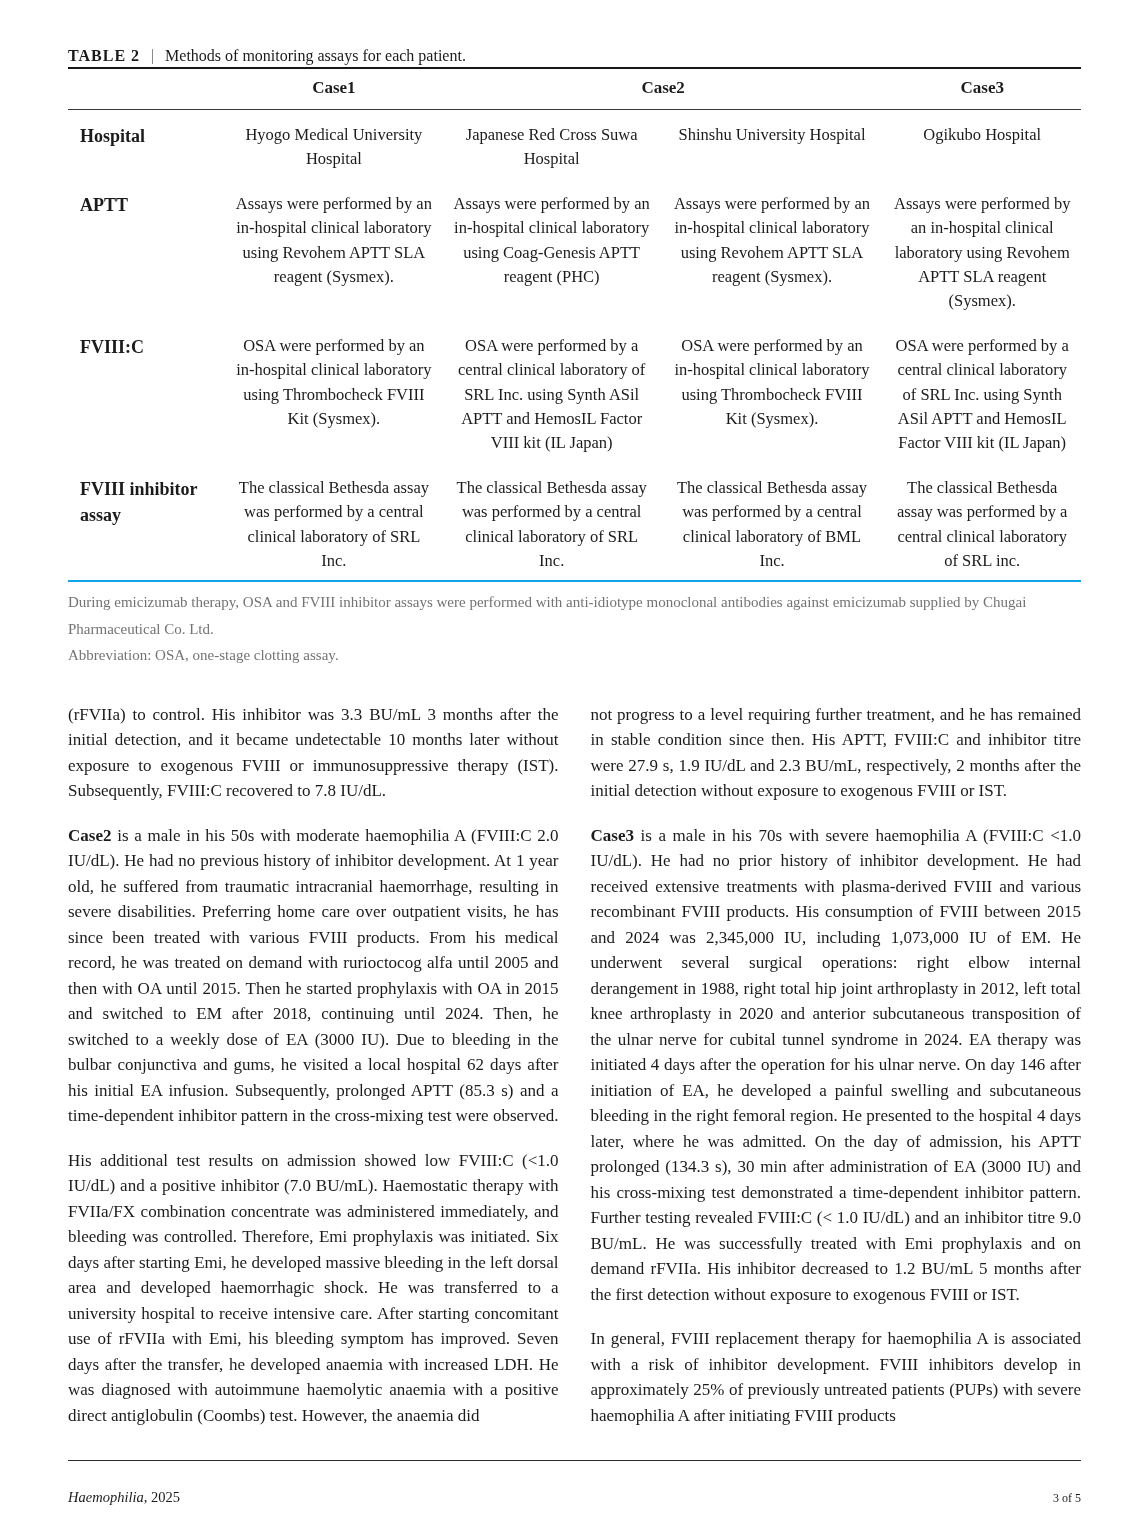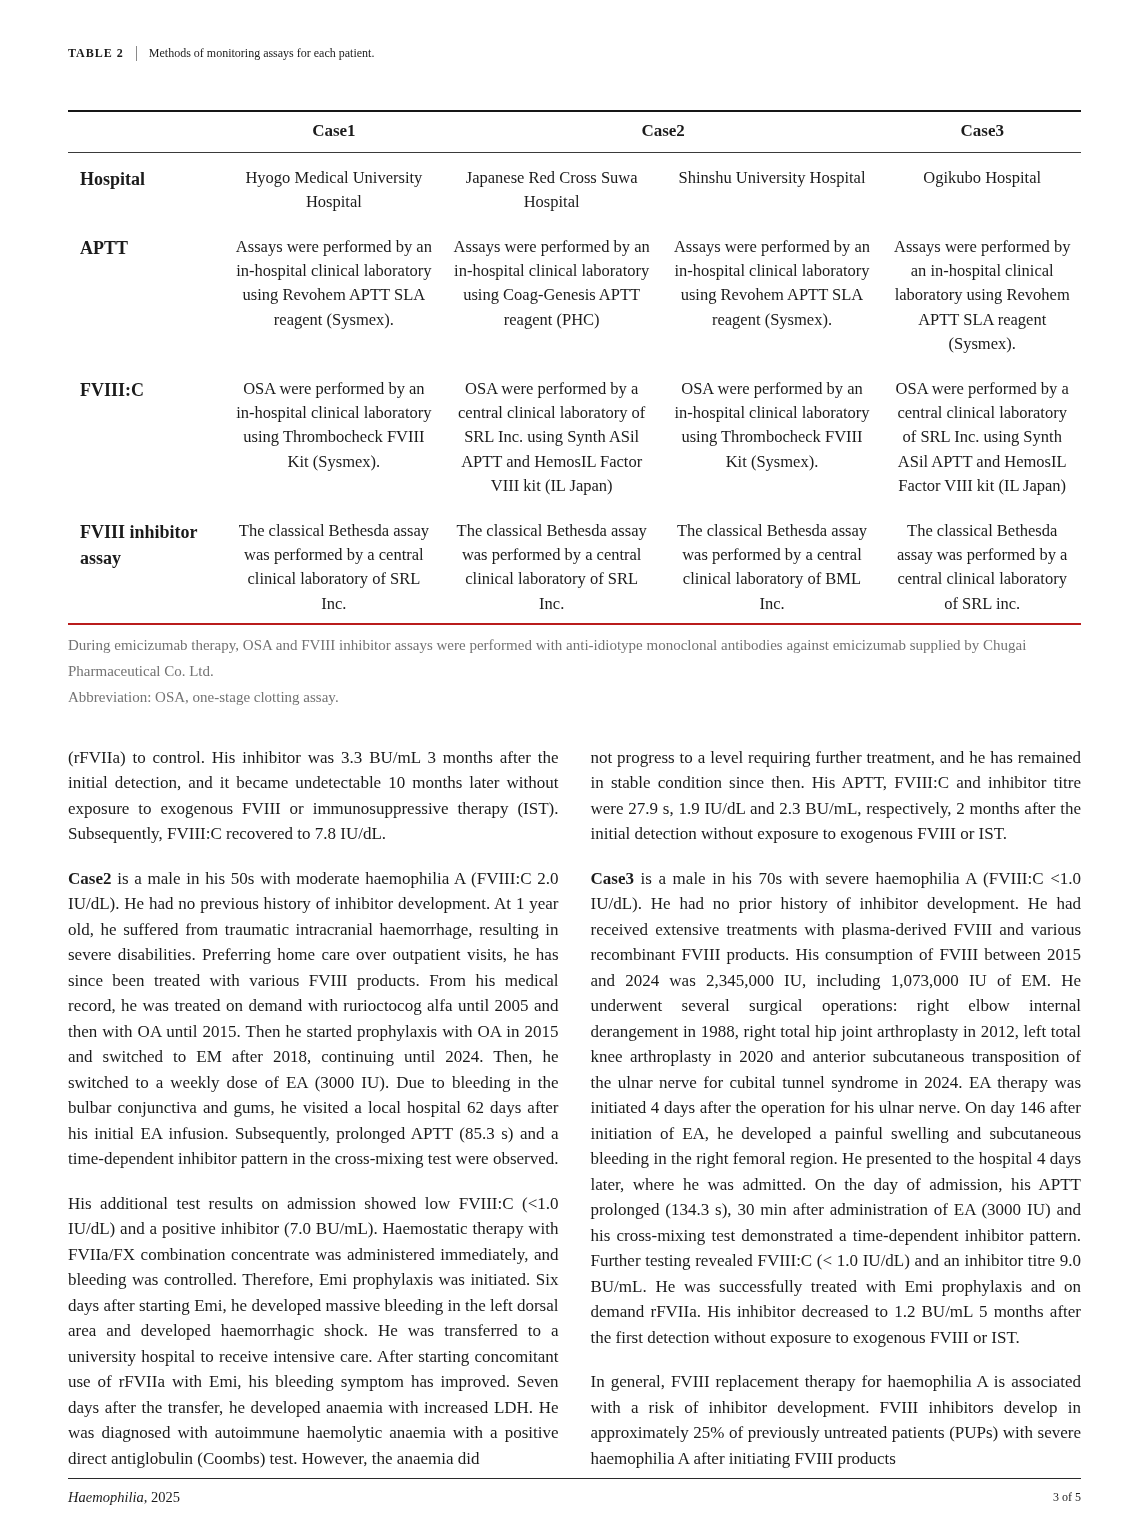--- a/index.html
+++ b/index.html
@@ -10,23 +10,22 @@
     margin: 0 auto;
     font-family: "Liberation Serif", "DejaVu Serif", serif;
     color: #1b1b1b;
     display: flex;
     flex-direction: column;
     padding: 46px 67px 18px 68px;
   }
 
   
   .table-caption {
-    font-size: 12px;
+    font-size: 16px;
     line-height: 1.3;
-    margin-bottom: 14px;
     display: flex;
     align-items: flex-end;
   }
   .table-caption .cap-label {
     font-weight: bold;
     letter-spacing: 1px;
     margin-right: 12px;
   }
   .table-caption .cap-divider {
     display: inline-block;
@@ -35,24 +34,23 @@
     background: #8a8a8a;
     margin-right: 12px;
     align-self: center;
   }
 
   
   table.assay-table {
     width: 100%;
     border-collapse: collapse;
     border-top: 2.5px solid #161616;
-    border-bottom: 2px solid #b91c1c;
+    border-bottom: 2px solid #0ea5e9;
     font-size: 16.5px;
     line-height: 1.48;
-    margin-top: 34px;
   }
   table.assay-table col.c-label  { width: 15.5%; }
   table.assay-table col.c-case1  { width: 21.5%; }
   table.assay-table col.c-case2a { width: 21.5%; }
   table.assay-table col.c-case2b { width: 22.0%; }
   table.assay-table col.c-case3  { width: 19.5%; }
 
   tr.case-header-row { border-bottom: 1.5px solid #3a3a3a; }
   tr.case-header-row th {
     font-weight: bold;
@@ -94,24 +92,24 @@
     line-height: 1.5;
     margin-top: 19px;
   }
   .article p:first-child { margin-top: 0; }
   .article b.case-lead { font-weight: bold; }
 
   
   .page-footer {
     margin-top: auto;
     border-top: 1.5px solid #2a2a2a;
-    padding-top: 10px;
+    padding-top: 28px;
     display: flex;
     justify-content: space-between;
-    align-items: center;
+    align-items: flex-end;
   }
   .page-footer .journal { font-size: 14.5px; }
   .page-footer .journal .jname { font-style: italic; }
   .page-footer .pageno { font-size: 12px; }
 </style>
 </head>
 <body>
 
 <div class="table-caption">
   <span class="cap-label">TABLE 2</span>

